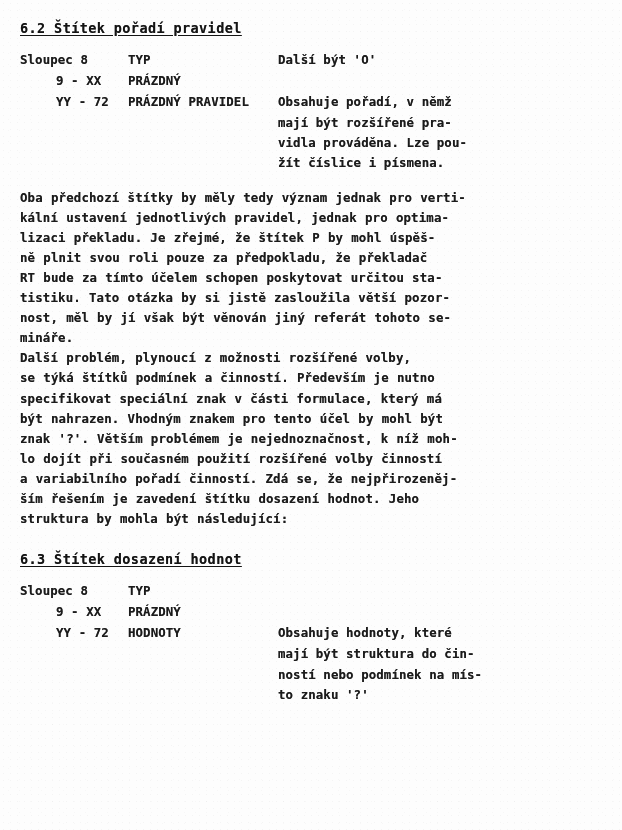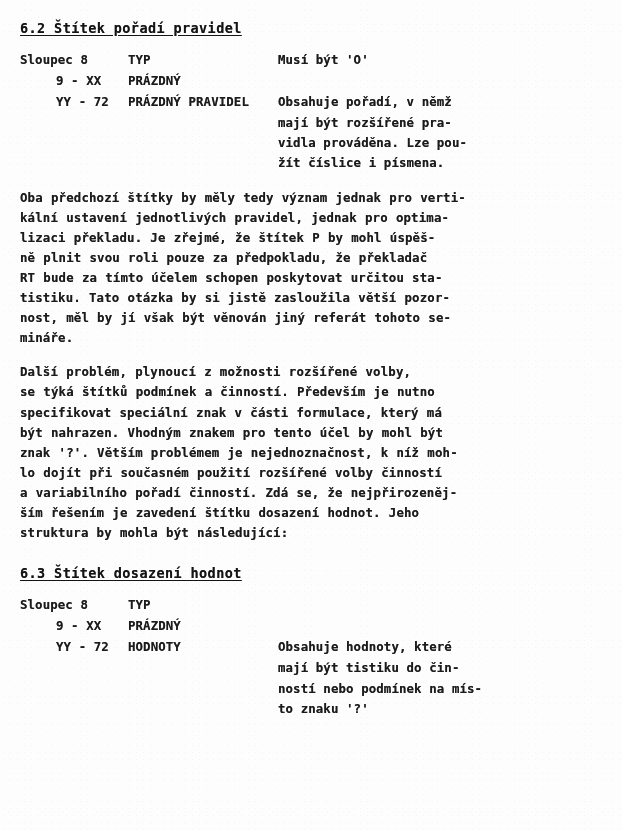--- a/index.html
+++ b/index.html
@@ -85,21 +85,21 @@
     font-size: 12.4px;
     line-height: 1.62;
     font-weight: bold;
     letter-spacing: 0.15px;
     margin: 0 0 0 0;
     text-align: justify;
     white-space: pre-wrap;
     word-spacing: 0.5px;
   }
   .para.body1 { margin-top: 12px; width: 576px; }
-  .para.body2 { margin-top: 14px; width: 576px; }
+  .para.body2 { width: 576px; }
 
   .hang {
     
     font-size: 12.4px;
     line-height: 1.62;
     font-weight: bold;
     letter-spacing: 0.1px;
     white-space: pre-wrap;
   }
   .hang-wrap {
@@ -118,21 +118,21 @@
 <div class="page">
   <div class="inner">
 
     <div class="section-head blur">6.2 Štítek pořadí pravidel</div>
 
     <div class="spec">
 
       <div class="spec-row blur">
         <span class="col-a">Sloupec 8</span>
         <span class="col-b">TYP</span>
-        <span class="col-c">Musí být 'O'</span>
+        <span class="col-c">Další být 'O'</span>
       </div>
 
       <div class="spec-row blur indent-1">
         <span class="col-a">9 - XX</span>
         <span class="col-b">PRÁZDNÝ</span>
         <span class="col-c"></span>
       </div>
 
       <div class="spec-row blur indent-2">
         <span class="col-a">YY - 72</span>
@@ -189,21 +189,21 @@
       </div>
 
       <div class="spec-row blur indent-2">
         <span class="col-a">YY - 72</span>
         <span class="col-b">HODNOTY</span>
         <span class="col-c narrow">Obsahuje hodnoty, které</span>
       </div>
 
       <div class="hang-wrap">
         <span class="hang-pad"></span>
-        <span class="hang blur">mají být tistiku do čin-</span>
+        <span class="hang blur">mají být struktura do čin-</span>
       </div>
       <div class="hang-wrap">
         <span class="hang-pad"></span>
         <span class="hang blur">ností nebo podmínek na mís-</span>
       </div>
       <div class="hang-wrap">
         <span class="hang-pad"></span>
         <span class="hang blur">to znaku '?'</span>
       </div>
     </div>

